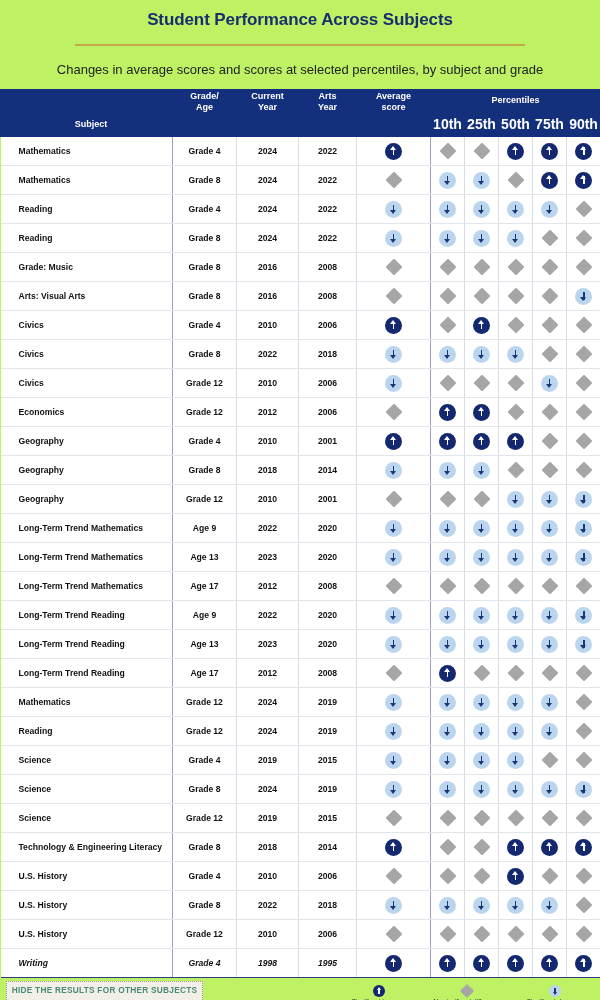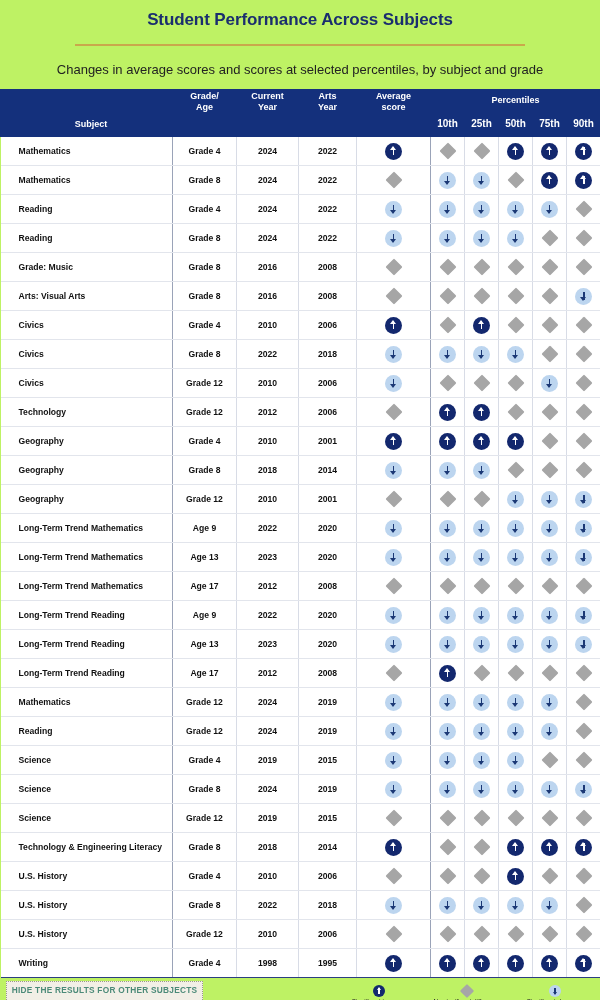--- a/index.html
+++ b/index.html
@@ -79,21 +79,21 @@
     height: 47px;
   }
   th.pct-group {
     height: 22px;
     vertical-align: middle;
     border-bottom: 1px solid #14307c;
   }
   th.pct-sub {
     height: 25px;
     vertical-align: middle;
-    font-size: 10px;
+    font-size: 14px;
   }
 
   tbody td {
     font-size: 8.6px;
     color: #111111;
     font-weight: bold;
     border-right: 1px solid #d8dce6;
     border-bottom: 1px solid #e2e5ec;
     height: 29px;
     padding: 0;
@@ -107,21 +107,21 @@
     line-height: 1.2;
     border-right: 1px solid #9aa3b8;
   }
   tbody td.avg {
     border-right: 1px solid #9aa3b8;
   }
   tbody td.pct { }
   tbody td:last-child { border-right: none; }
   tbody tr.group-start > td { border-top: 1.6px solid #2b3e80; }
   tbody tr:first-child > td { border-top: none; }
-  tbody tr.last-row > td { border-bottom: 1.6px solid #2b3e80; }
+  tbody tr.last-row > td { border-bottom: 1.6px solid #2b3e80; font-style: italic; }
 
   
   .mark { display: inline-block; vertical-align: middle; position: relative; }
 
   .mark.up, .mark.down {
     width: 17px; height: 17px;
     border-radius: 50%;
   }
   .mark.up   { background: #13286e; }
   .mark.down { background: #bcd5ef; }
@@ -368,21 +368,21 @@
             <td>2010</td>
             <td>2006</td>
             <td class="avg"><span class="mark down"></span></td>
             <td class="pct"><span class="mark same"></span></td>
             <td class="pct"><span class="mark same"></span></td>
             <td class="pct"><span class="mark same"></span></td>
             <td class="pct"><span class="mark down"></span></td>
             <td class="pct"><span class="mark same"></span></td>
           </tr>
           <tr class="group-start">
-            <td class="subject">Technology</td>
+            <td class="subject">Economics</td>
             <td>Grade 12</td>
             <td>2012</td>
             <td>2006</td>
             <td class="avg"><span class="mark same"></span></td>
             <td class="pct"><span class="mark up"></span></td>
             <td class="pct"><span class="mark up"></span></td>
             <td class="pct"><span class="mark same"></span></td>
             <td class="pct"><span class="mark same"></span></td>
             <td class="pct"><span class="mark same"></span></td>
           </tr>

